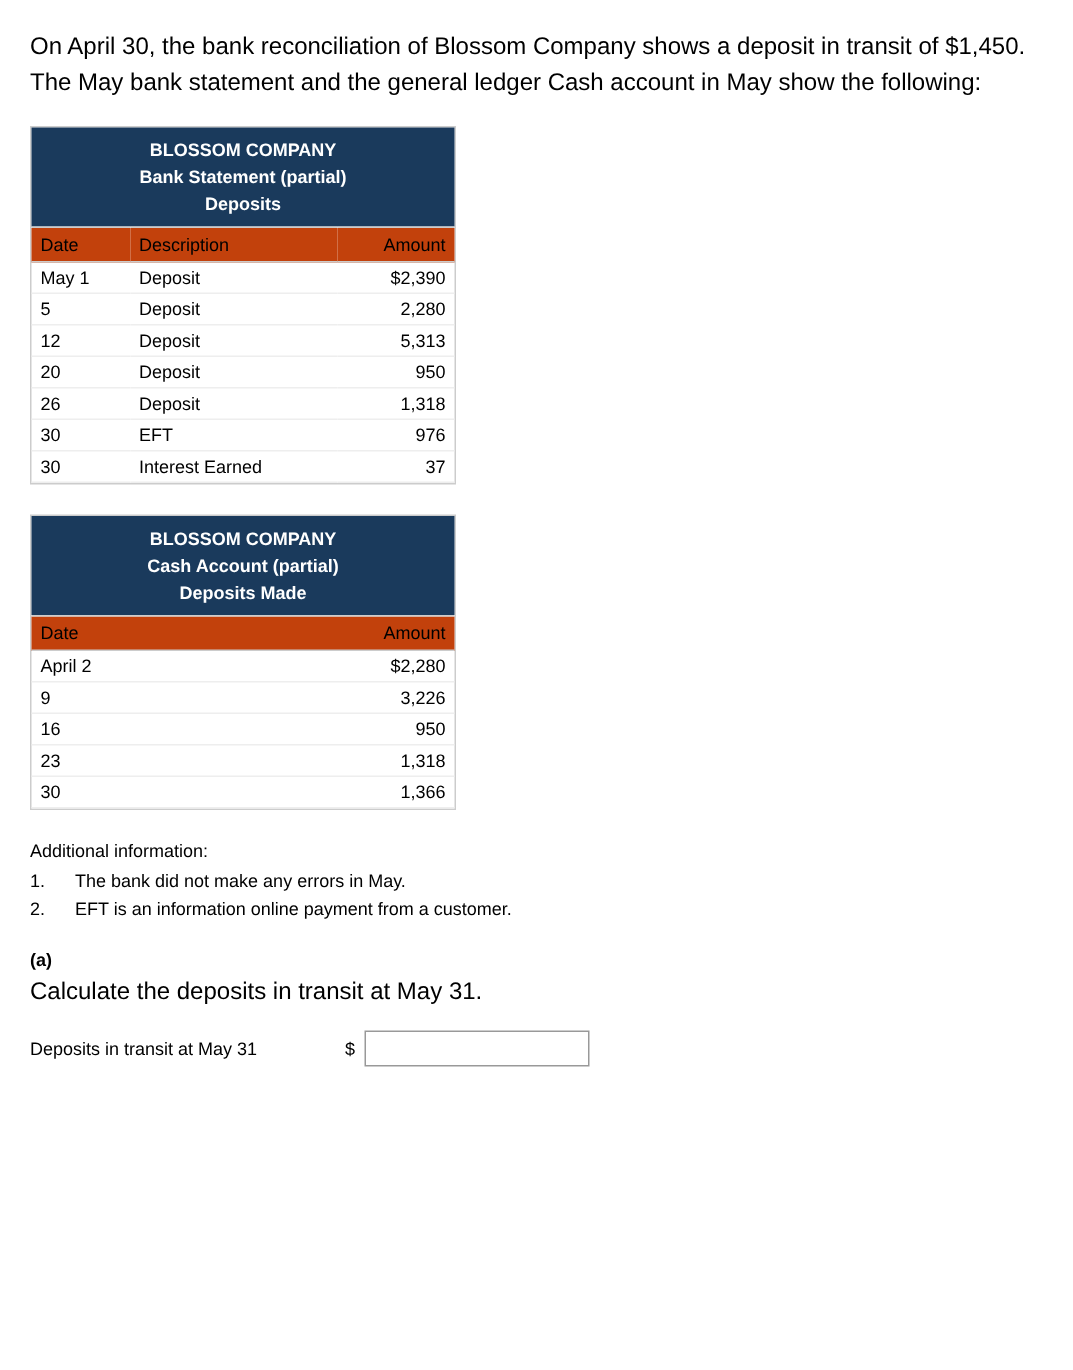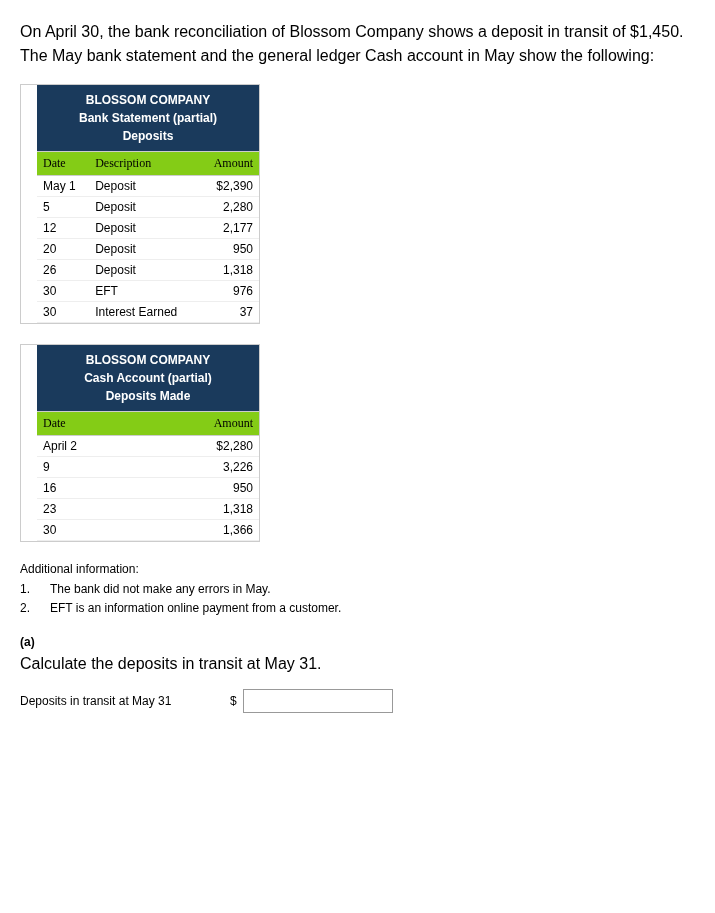--- a/index.html
+++ b/index.html
@@ -16,44 +16,42 @@
       width: 715px;
       min-height: 913px;
     }
     .intro-text {
       font-size: 16px;
       line-height: 1.5;
       margin-bottom: 16px;
       max-width: 680px;
     }
     .table-container {
-      width: 240px;
+      width: 284px;
       margin-bottom: 20px;
       border: 1px solid #ccc;
-      padding-left: 16px;
     }
     .table-header {
       background-color: #1a3a5c;
       color: #fff;
       text-align: center;
       padding: 6px 4px;
       font-size: 12px;
       font-weight: bold;
       line-height: 1.5;
     }
     table {
       width: 100%;
       border-collapse: collapse;
       font-size: 12px;
     }
     table thead tr {
       border-bottom: 1px solid #ccc;
       border-top: 1px solid #ccc;
-      background: #84cc16;
-      font-family: Liberation Serif, serif;
+      background: #c2410c;
     }
     table thead th {
       padding: 4px 6px;
       text-align: left;
       font-weight: normal;
     }
     table thead th:last-child {
       text-align: right;
     }
     table tbody tr {
@@ -144,21 +142,21 @@
       <td>$2,390</td>
     </tr>
         <tr>
       <td>5</td>
       <td>Deposit</td>
       <td>2,280</td>
     </tr>
         <tr>
       <td>12</td>
       <td>Deposit</td>
-      <td>2,177</td>
+      <td>5,313</td>
     </tr>
         <tr>
       <td>20</td>
       <td>Deposit</td>
       <td>950</td>
     </tr>
         <tr>
       <td>26</td>
       <td>Deposit</td>
       <td>1,318</td>

